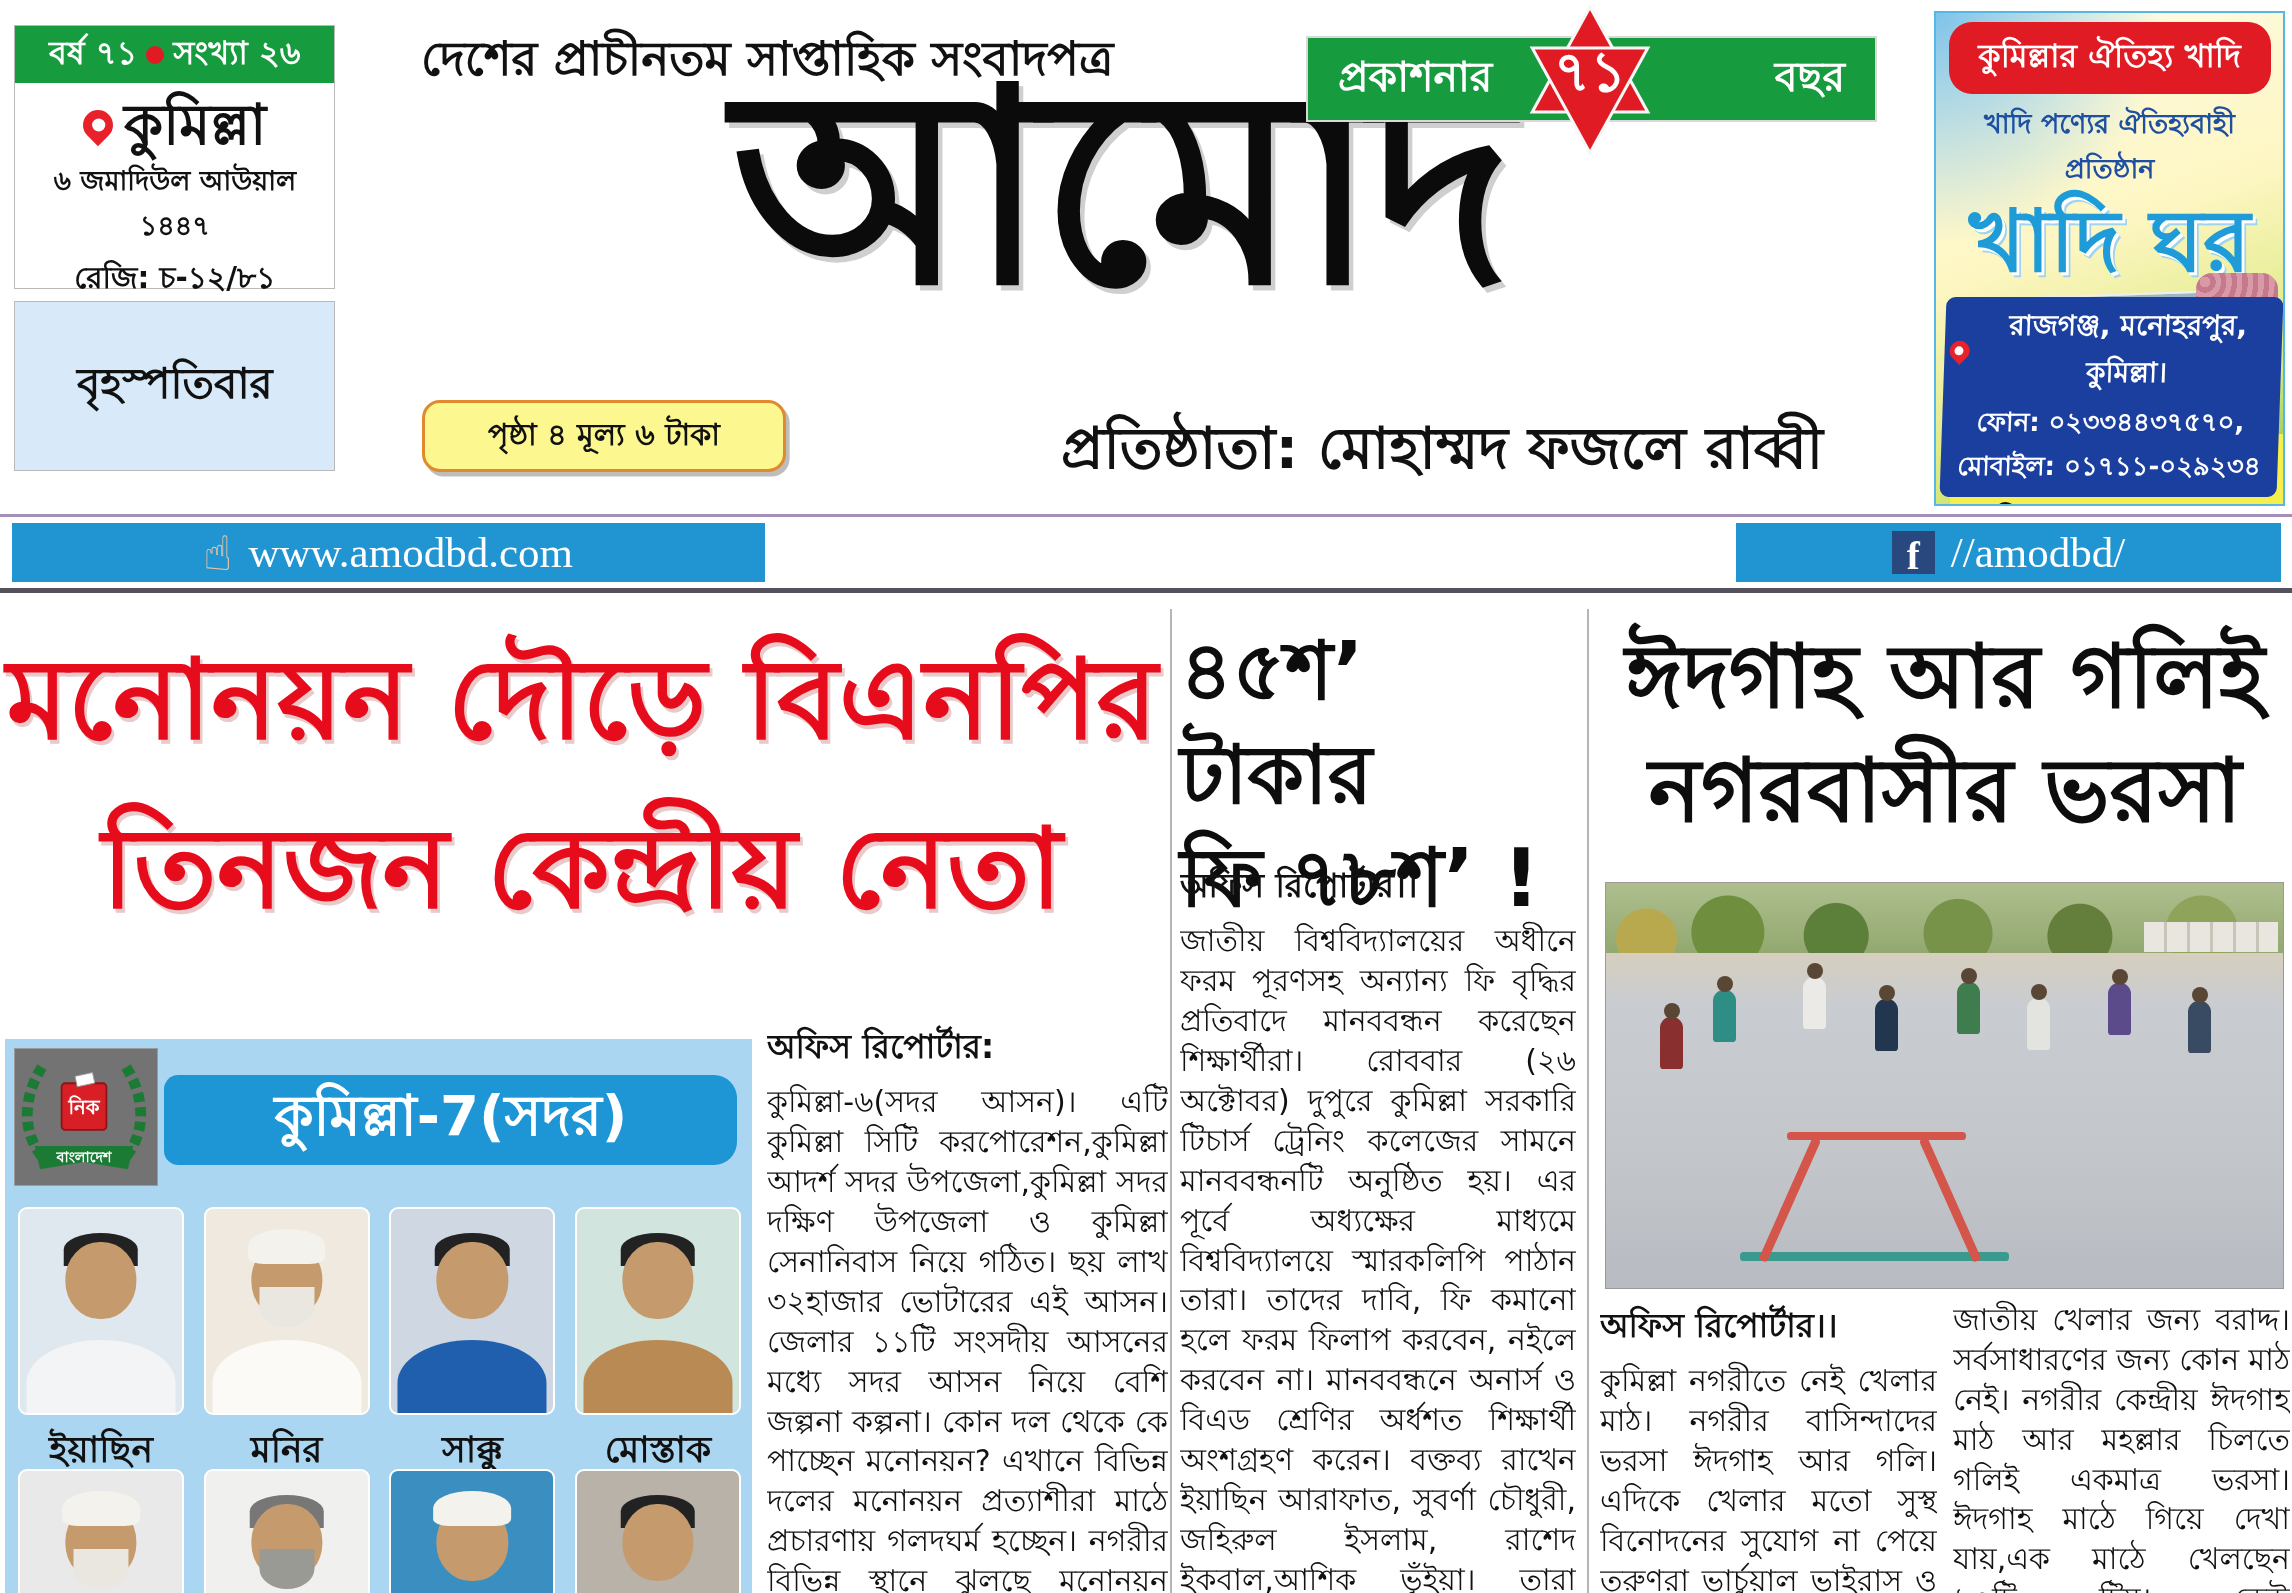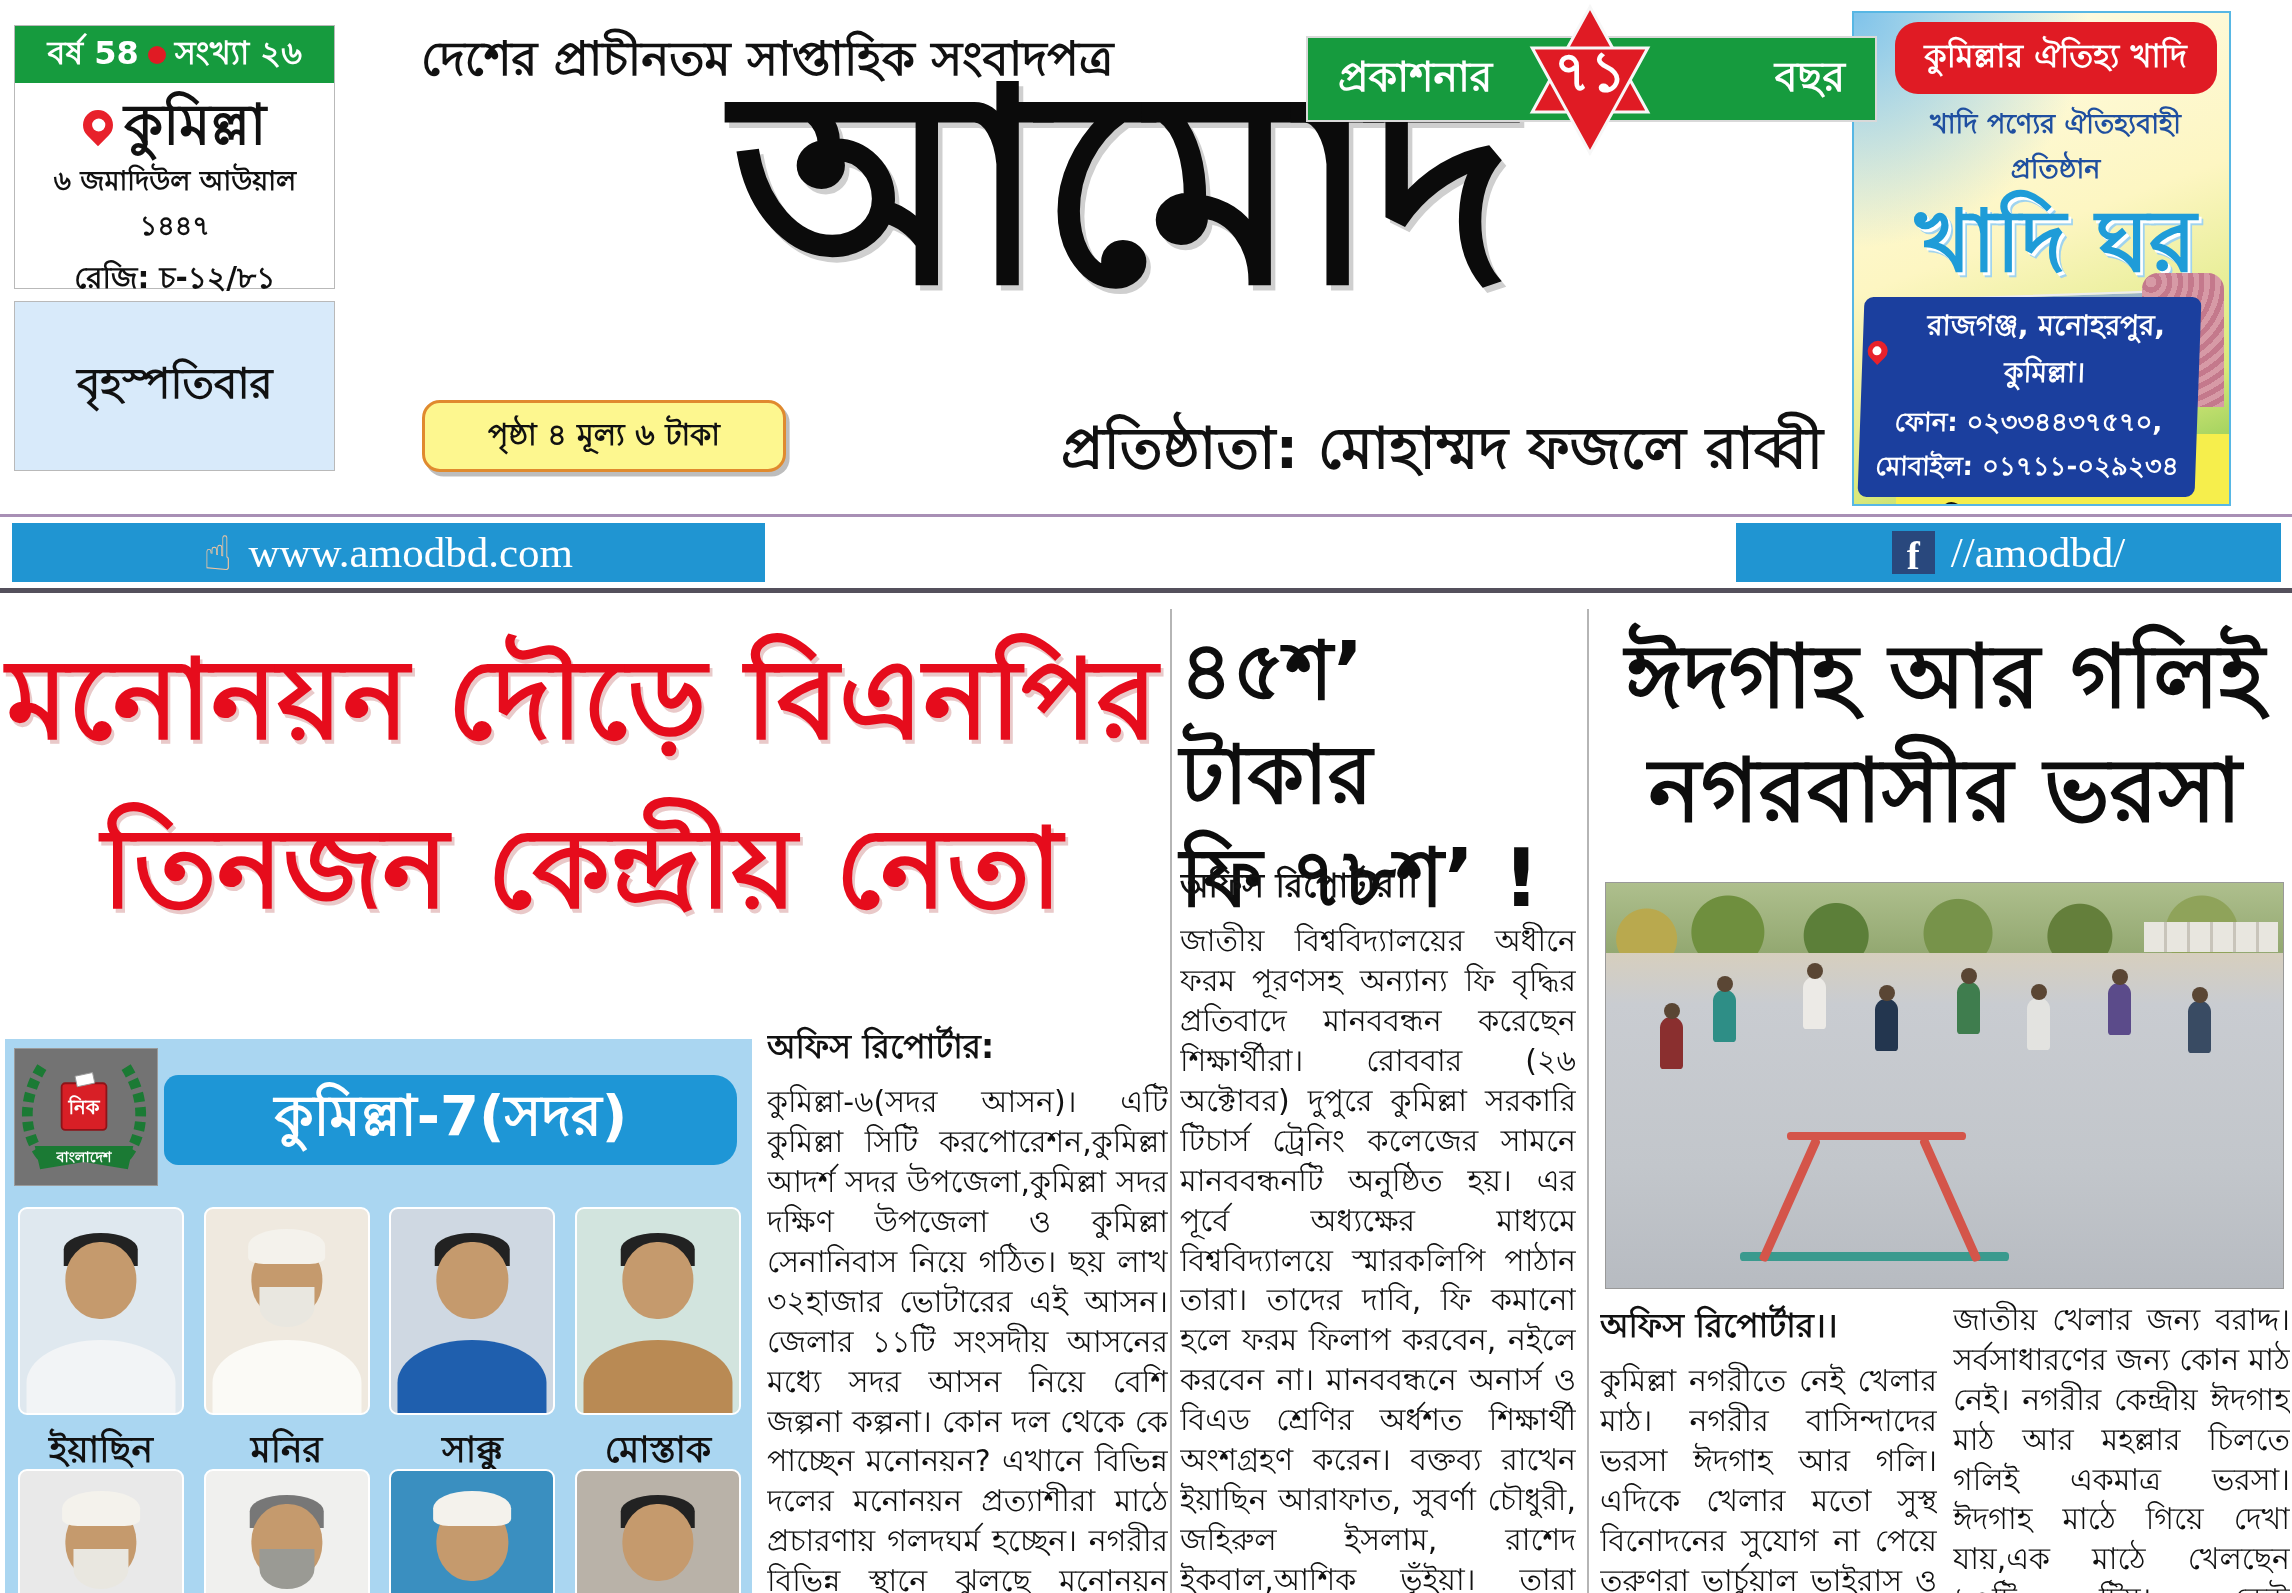--- a/index.html
+++ b/index.html
@@ -32,25 +32,25 @@
   .badge-star{position:absolute;left:1514px;top:3.6px;width:152px;height:152px;z-index:6;}
   .badge-star svg{position:absolute;left:0;top:0;}
   .badge-star .num{position:absolute;left:0;top:25px;width:100%;text-align:center;color:#fff;
                    font-size:56px;font-weight:bold;}
   .price-pill{position:absolute;left:422px;top:400px;width:358px;height:66px;background:#fdf78f;border:3.6px solid #e08a2e;
               border-radius:18px;box-shadow:3.6px 4.5px 0 #bdbdbd;display:flex;align-items:center;justify-content:center;
               font-size:30px;font-weight:bold;}
   .founder{position:absolute;left:1030px;top:405px;width:824px;text-align:center;font-size:57px;font-weight:bold;}
 
   
-  .ad{position:absolute;left:1852px;top:10.7px;width:347px;height:491px;border:2.7px solid #57b7e4;
+  .ad{position:absolute;left:1934px;top:10.7px;width:347px;height:491px;border:2.7px solid #57b7e4;
       background:
         radial-gradient(circle at 0% 0%, #7fc3ea 0%, rgba(127,195,234,0) 38%),
         linear-gradient(160deg,#fefce9 0%,#fdf6c2 45%,#d9e87a 78%,#6fbe45 100%);
-      overflow:hidden;padding-left:28px;}
+      overflow:hidden;}
   .ad-banner{margin:9px 12.5px 0 12.5px;background:#e01b24;border-radius:23px;color:#fff;text-align:center;
              font-size:32px;font-weight:bold;padding:9px 3.6px;}
   .ad-sub{margin-top:9px;text-align:center;color:#1f4fa0;font-weight:bold;font-size:27px;}
   .ad-brand{margin-top:1.8px;text-align:center;color:#1f9cd8;font-weight:900;font-size:86px;line-height:1.1;
             text-shadow:2.7px 2.7px 0 #ffffff,4.5px 4.5px 0 #9fd3ef;}
   .ad-photo{margin:5.4px auto 0 auto;width:193px;height:127px;border:2.7px solid #eee;transform:rotate(-2deg);
             background:linear-gradient(180deg,#9db8c9 0%,#8a7f66 60%,#4f7d57 100%);position:relative;overflow:hidden;}
   .ad-photo .cloth{position:absolute;left:52px;top:43px;width:99px;height:50px;background:#8e1a1d;border-radius:40% 60% 50% 50%;transform:rotate(18deg);}
   .ad-photo .fig1{position:absolute;left:9px;top:16px;width:48px;height:107px;background:#4a6f9e;border-radius:21.5px 21.5px 0 0;}
   .ad-photo .fig2{position:absolute;right:7.2px;top:12.5px;width:47px;height:107px;background:#9fb6cc;border-radius:21.5px 21.5px 0 0;}
@@ -139,21 +139,21 @@
   .eid-text{position:absolute;left:1600px;top:1300px;width:690px;height:293px;display:flex;gap:16px;overflow:hidden;}
   .eid-col{width:337px;overflow:hidden;}
 </style>
 </head>
 <body>
 
 <div id="page">
 
   <div class="info-box">
     <div class="info-green">
-      <span>বর্ষ 58</span>
+      <span>বর্ষ ৭১</span>
       <span class="red-dot"></span>
       <span>সংখ্যা ২৬</span>
     </div>
     <div class="info-loc">
       <span class="pin"></span>
       <span class="loc-name">কুমিল্লা</span>
     </div>
     <div class="info-line small">৬ জমাদিউল আউয়াল ১৪৪৭</div>
     <div class="info-line">রেজি: চ-১২/৮১</div>
   </div>

